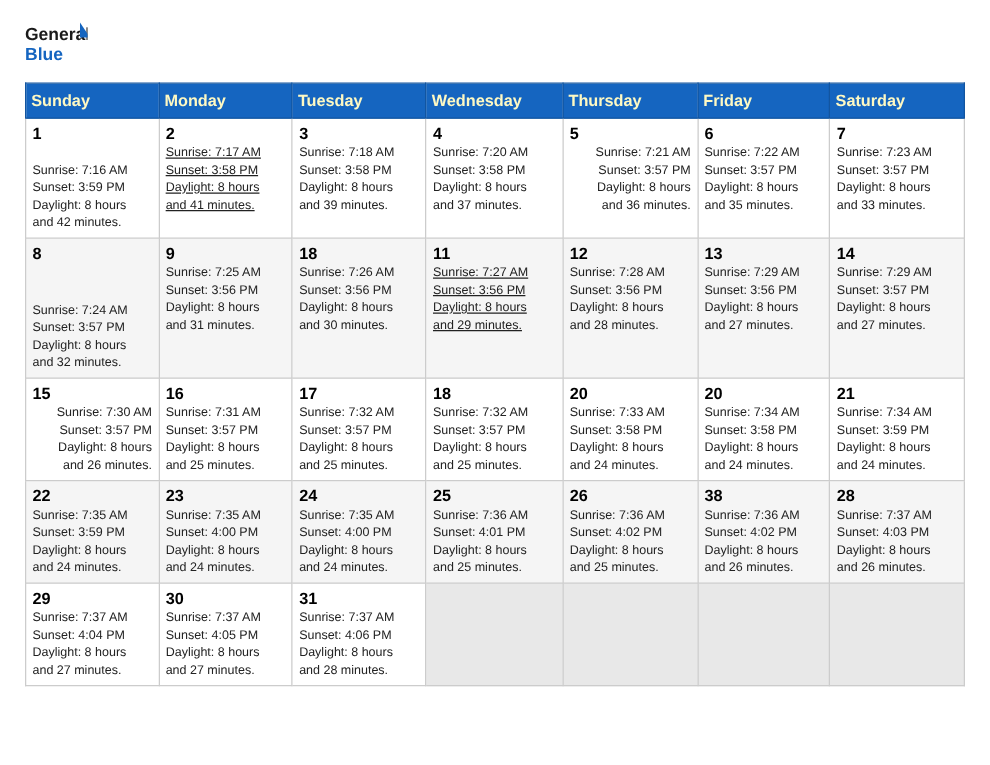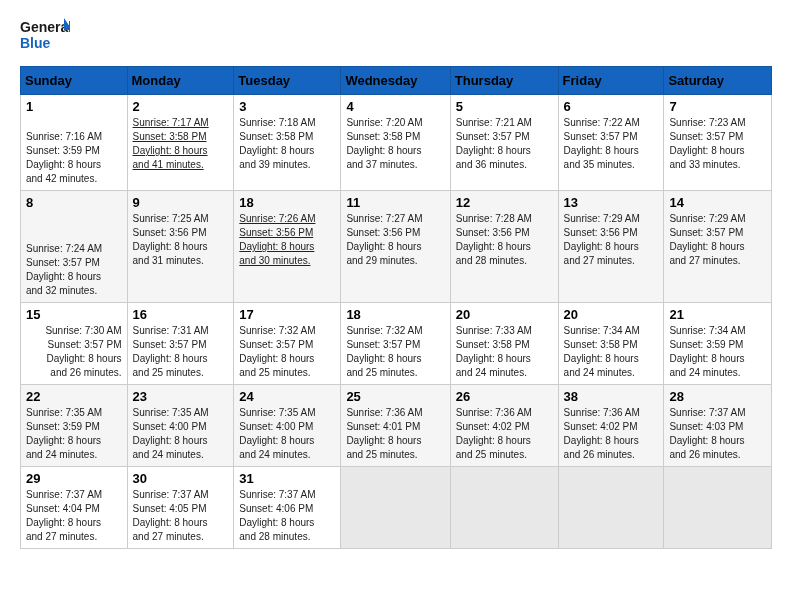--- a/index.html
+++ b/index.html
@@ -38,21 +38,21 @@
       font-size: 16px;
       color: #333;
     }
     .calendar {
       width: 100%;
       border-collapse: collapse;
       font-size: 10.5px;
     }
     .calendar thead tr th {
       background: #1565c0;
-      color: #000000;
+      color: #fef9c3;
       font-size: 13px;
       font-weight: bold;
       padding: 6px 4px;
       text-align: left;
       border: 1px solid #1255a0;
     }
     .calendar tbody tr td {
       border: 1px solid #ccc;
       padding: 4px 5px;
       vertical-align: top;
@@ -132,21 +132,21 @@
           </td>
           <td>
             <span class="day-num">4</span>
             <div class="day-info" style="white-space: pre-line;">Sunrise: 7:20 AM
 Sunset: 3:58 PM
 Daylight: 8 hours
 and 37 minutes.</div>
           </td>
           <td>
             <span class="day-num">5</span>
-            <div class="day-info" style="white-space: pre-line;">Sunrise: 7:21 AM
+            <div class="day-info" style="white-space: pre-line; text-align: right;">Sunrise: 7:21 AM
 Sunset: 3:57 PM
 Daylight: 8 hours
 and 36 minutes.</div>
           </td>
           <td>
             <span class="day-num">6</span>
             <div class="day-info" style="white-space: pre-line;">Sunrise: 7:22 AM
 Sunset: 3:57 PM
 Daylight: 8 hours
 and 35 minutes.</div>
@@ -169,28 +169,28 @@
           </td>
           <td>
             <span class="day-num">9</span>
             <div class="day-info" style="white-space: pre-line;">Sunrise: 7:25 AM
 Sunset: 3:56 PM
 Daylight: 8 hours
 and 31 minutes.</div>
           </td>
           <td>
             <span class="day-num">18</span>
-            <div class="day-info" style="white-space: pre-line; text-decoration: underline;">Sunrise: 7:26 AM
+            <div class="day-info" style="white-space: pre-line;">Sunrise: 7:26 AM
 Sunset: 3:56 PM
 Daylight: 8 hours
 and 30 minutes.</div>
           </td>
           <td>
             <span class="day-num">11</span>
-            <div class="day-info" style="white-space: pre-line;">Sunrise: 7:27 AM
+            <div class="day-info" style="white-space: pre-line; text-decoration: underline;">Sunrise: 7:27 AM
 Sunset: 3:56 PM
 Daylight: 8 hours
 and 29 minutes.</div>
           </td>
           <td>
             <span class="day-num">12</span>
             <div class="day-info" style="white-space: pre-line;">Sunrise: 7:28 AM
 Sunset: 3:56 PM
 Daylight: 8 hours
 and 28 minutes.</div>

